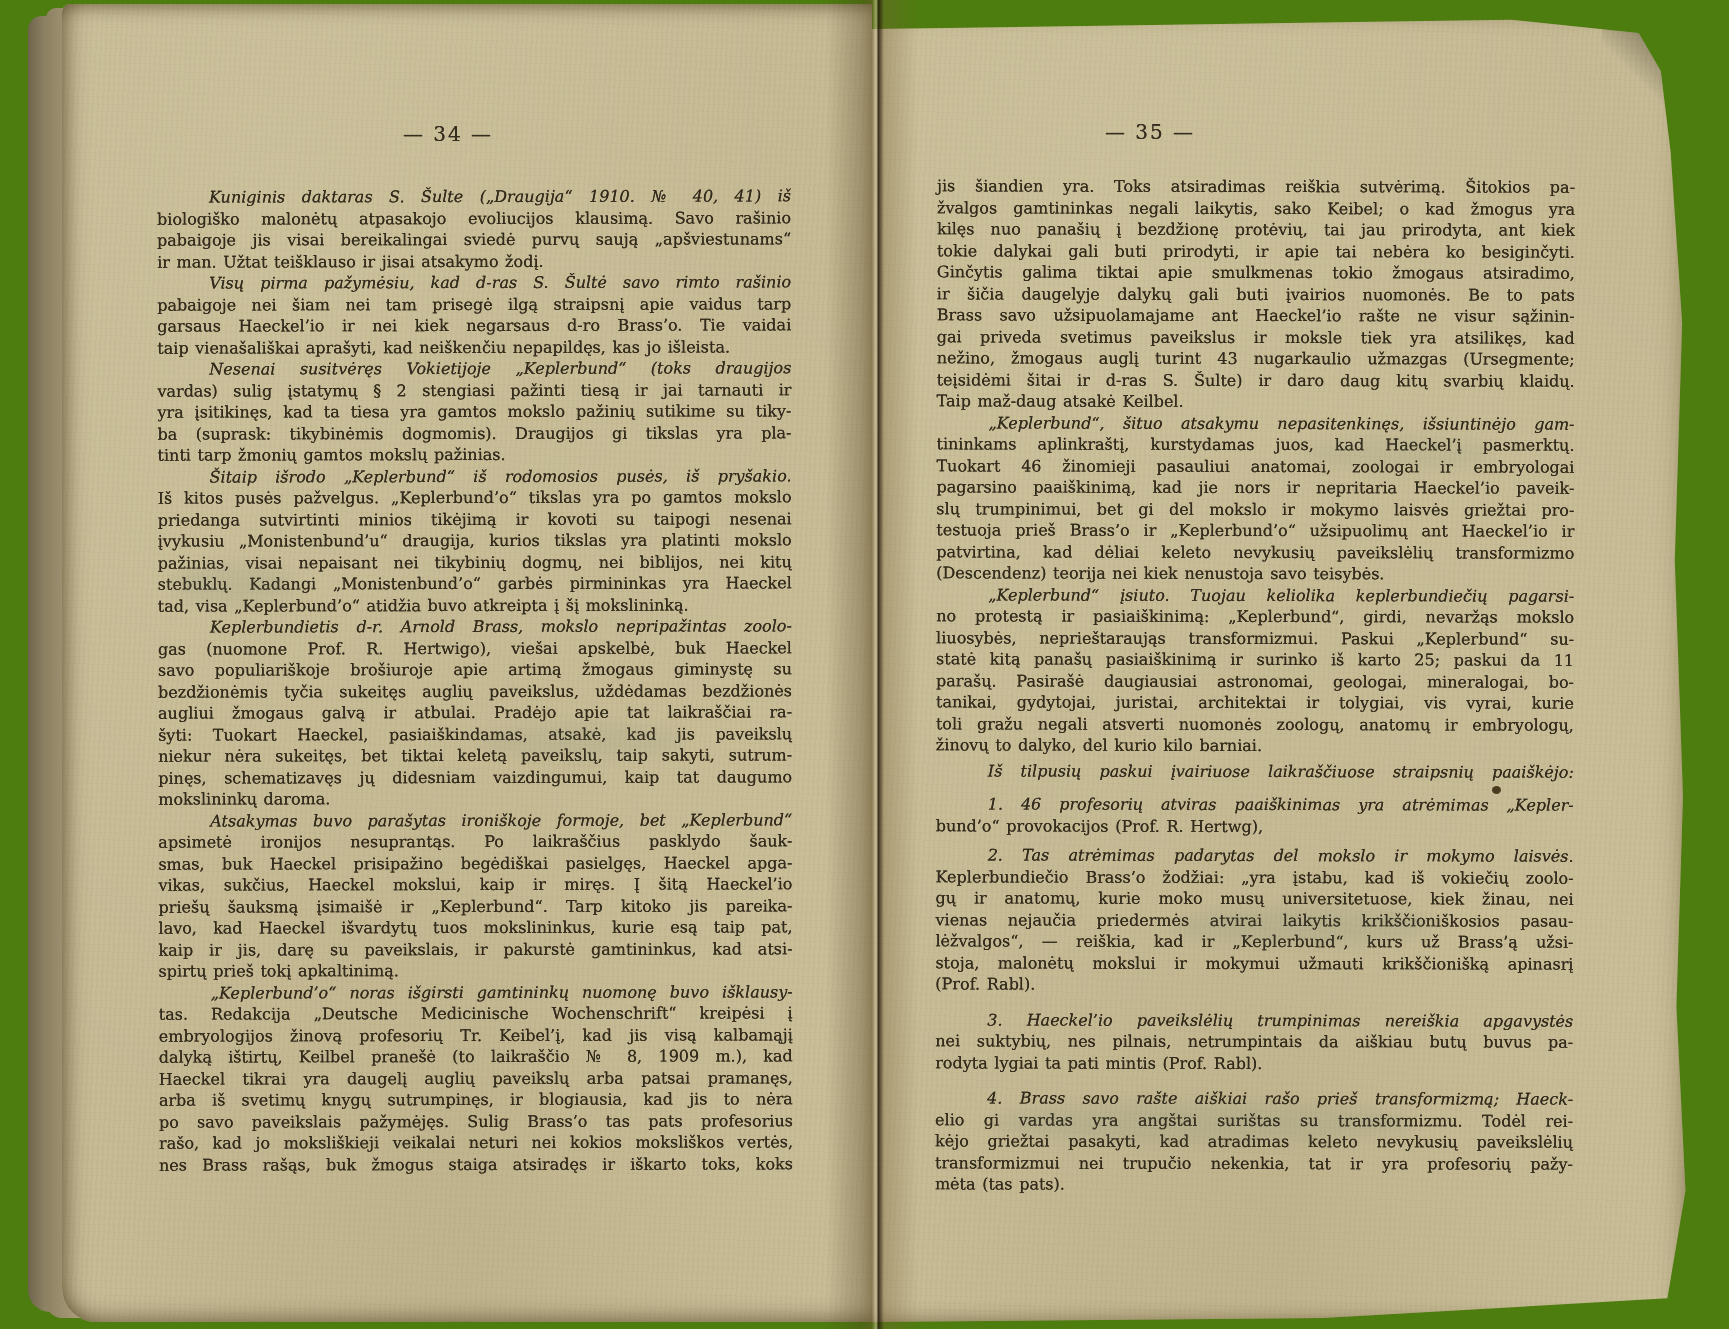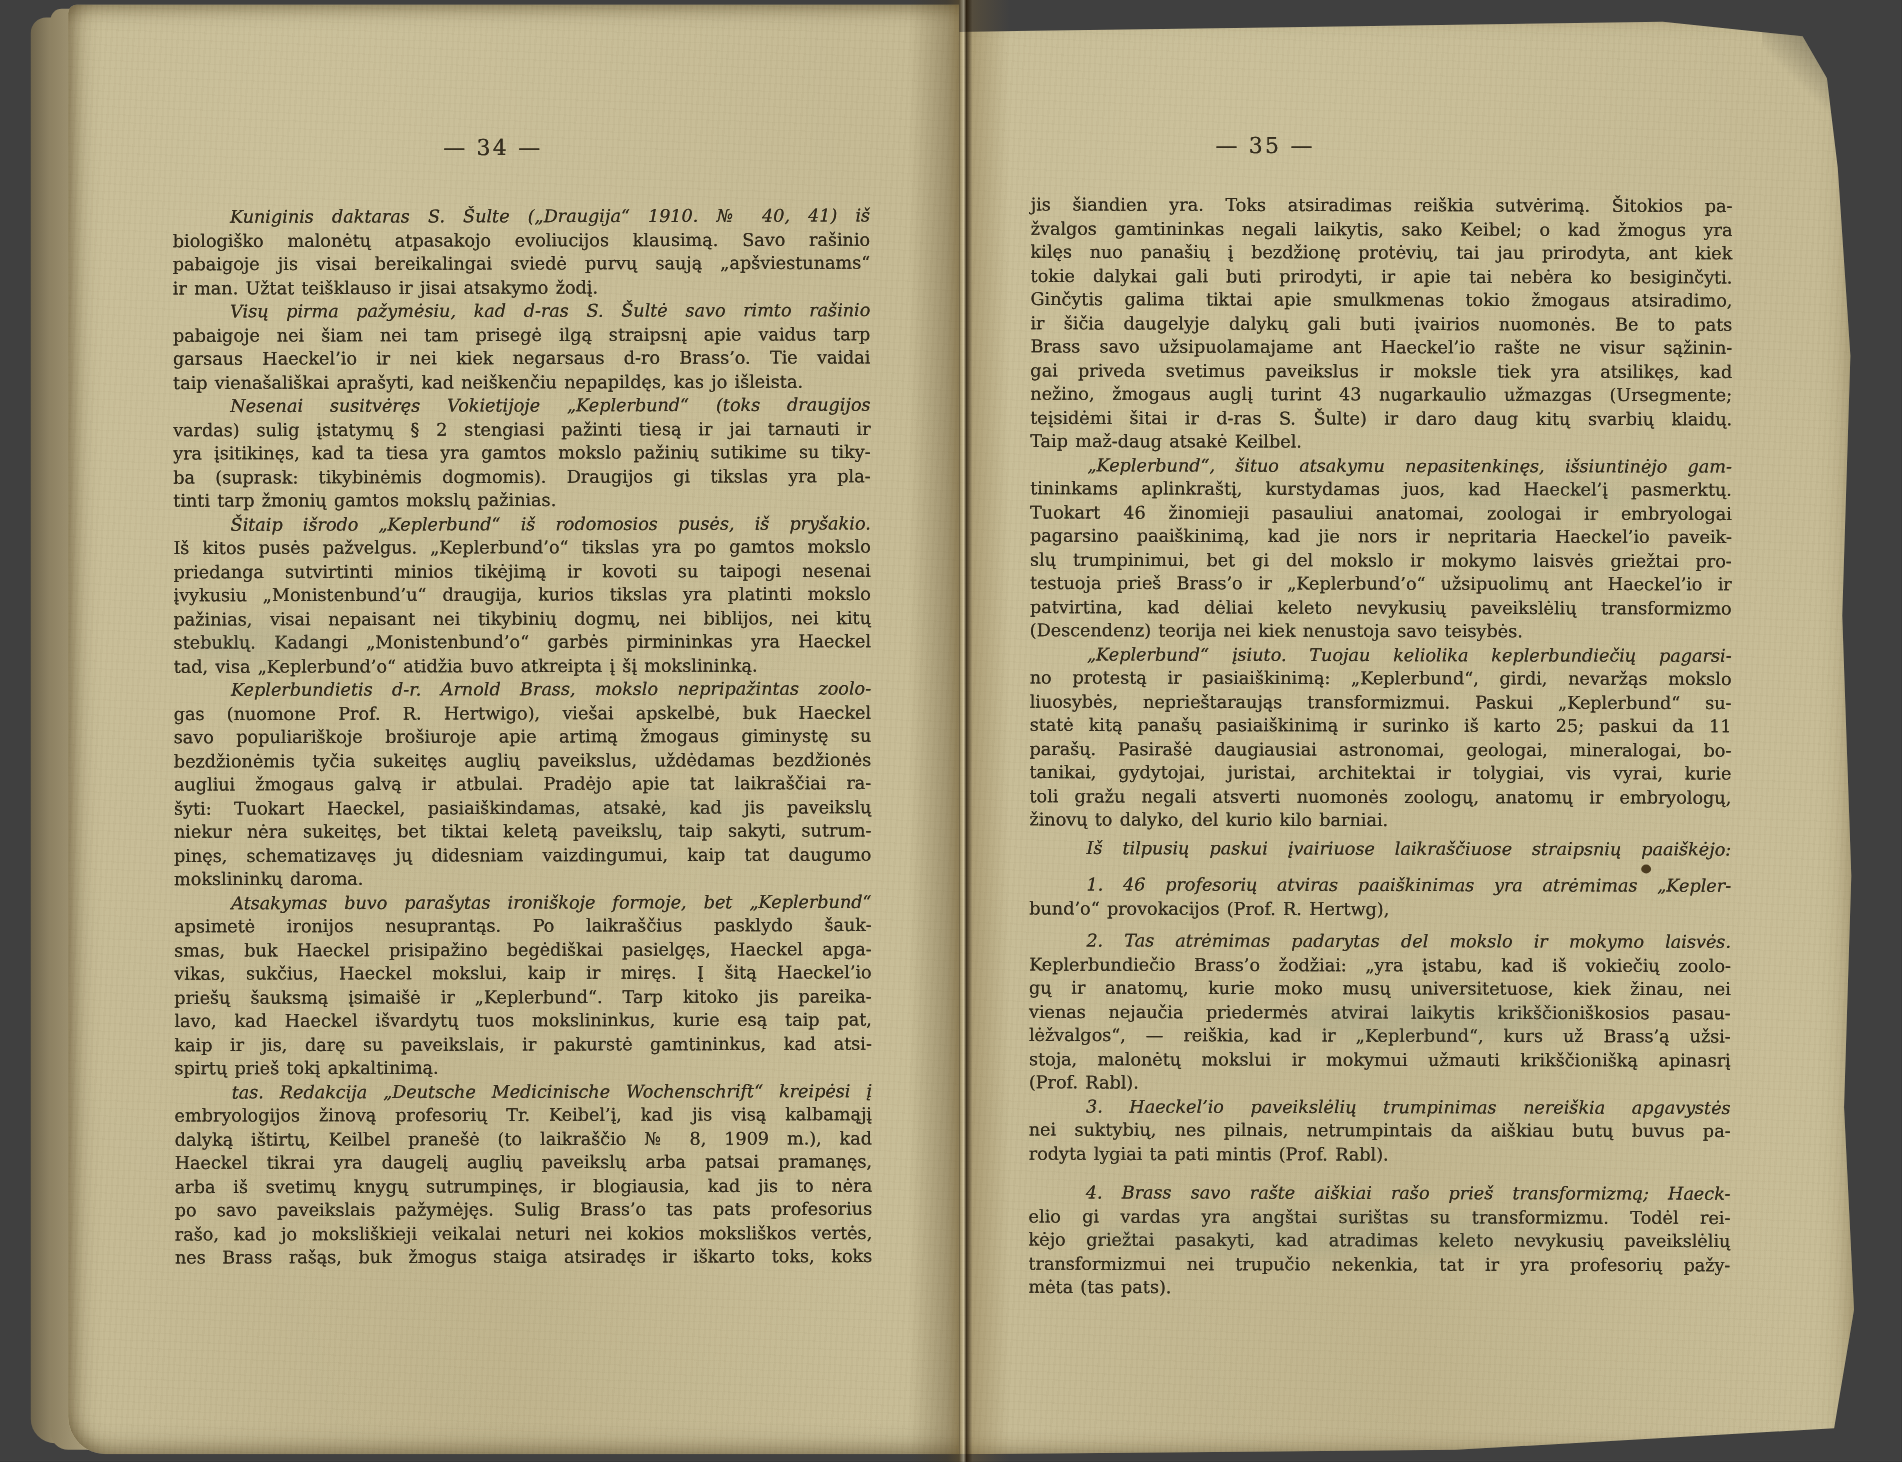--- a/index.html
+++ b/index.html
@@ -1,19 +1,19 @@
 <!DOCTYPE html>
 <html><head>
 <meta charset="utf-8">
 <style>
   html,body{margin:0;padding:0;background:#070503;}
   #stage{
     position:relative;
     width:1729px;height:1329px;
-    background:#404040;
+    background:#4d7c0f;
     overflow:hidden;
     font-family:"DejaVu Serif","Liberation Serif",serif;
   }
   
   .sheet{
     position:absolute;
     background-color:#c6bb95;
     background-image:
       radial-gradient(ellipse at 28% 18%, rgba(255,250,215,0.10), transparent 60%),
       radial-gradient(ellipse at 72% 70%, rgba(255,248,210,0.07), transparent 55%),
@@ -148,20 +148,21 @@
           <div class="line">Atsakymas buvo parašytas ironiškoje formoje, bet „Keplerbund“</div>
           <div class="line">apsimetė ironijos nesuprantąs.  Po laikraščius pasklydo šauk-</div>
           <div class="line">smas, buk Haeckel prisipažino begėdiškai pasielgęs, Haeckel apga-</div>
           <div class="line">vikas, sukčius, Haeckel mokslui, kaip ir miręs.  Į šitą Haeckel’io</div>
           <div class="line">priešų šauksmą įsimaišė ir „Keplerbund“.  Tarp kitoko jis pareika-</div>
           <div class="line">lavo, kad Haeckel išvardytų tuos mokslininkus, kurie esą taip pat,</div>
           <div class="line">kaip ir jis, darę su paveikslais, ir pakurstė gamtininkus, kad atsi-</div>
           <div class="line last">spirtų prieš tokį apkaltinimą.</div>
         </div>
         <div class="para indent">
+          <div class="line">„Keplerbund’o“ noras išgirsti gamtininkų nuomonę buvo išklausy-</div>
           <div class="line">tas.  Redakcija „Deutsche Medicinische Wochenschrift“ kreipėsi į</div>
           <div class="line">embryologijos žinovą profesorių Tr. Keibel’į, kad jis visą kalbamąjį</div>
           <div class="line">dalyką ištirtų, Keilbel pranešė (to laikraščio № 8, 1909 m.), kad</div>
           <div class="line">Haeckel tikrai yra daugelį auglių paveikslų arba patsai pramanęs,</div>
           <div class="line">arba iš svetimų knygų sutrumpinęs, ir blogiausia, kad jis to nėra</div>
           <div class="line">po savo paveikslais pažymėjęs.  Sulig Brass’o tas pats profesorius</div>
           <div class="line">rašo, kad jo moksliškieji veikalai neturi nei kokios moksliškos vertės,</div>
           <div class="line">nes Brass rašąs, buk žmogus staiga atsiradęs ir iškarto toks, koks</div>
         </div>
       </div>
@@ -214,21 +215,21 @@
         </div>
         <div class="para indent" style="margin-top: 8px;">
           <div class="line">2. Tas atrėmimas padarytas del mokslo ir mokymo laisvės.</div>
           <div class="line">Keplerbundiečio Brass’o žodžiai: „yra įstabu, kad iš vokiečių zoolo-</div>
           <div class="line">gų ir anatomų, kurie moko musų universitetuose, kiek žinau, nei</div>
           <div class="line">vienas nejaučia priedermės atvirai laikytis krikščioniškosios pasau-</div>
           <div class="line">lėžvalgos“, — reiškia, kad ir „Keplerbund“, kurs už Brass’ą užsi-</div>
           <div class="line">stoja, malonėtų mokslui ir mokymui užmauti krikščionišką apinasrį</div>
           <div class="line last">(Prof. Rabl).</div>
         </div>
-        <div class="para indent" style="">
+        <div class="para indent" style="margin-top: 14px;">
           <div class="line">3. Haeckel’io paveikslėlių trumpinimas nereiškia apgavystės</div>
           <div class="line">nei suktybių, nes pilnais, netrumpintais da aiškiau butų buvus pa-</div>
           <div class="line last">rodyta lygiai ta pati mintis (Prof. Rabl).</div>
         </div>
         <div class="para indent" style="margin-top: 14px;">
           <div class="line">4. Brass savo rašte aiškiai rašo prieš transformizmą; Haeck-</div>
           <div class="line">elio gi vardas yra angštai surištas su transformizmu.  Todėl rei-</div>
           <div class="line">kėjo griežtai pasakyti, kad atradimas keleto nevykusių paveikslėlių</div>
           <div class="line">transformizmui nei trupučio nekenkia, tat ir yra profesorių pažy-</div>
           <div class="line last">mėta (tas pats).</div>

